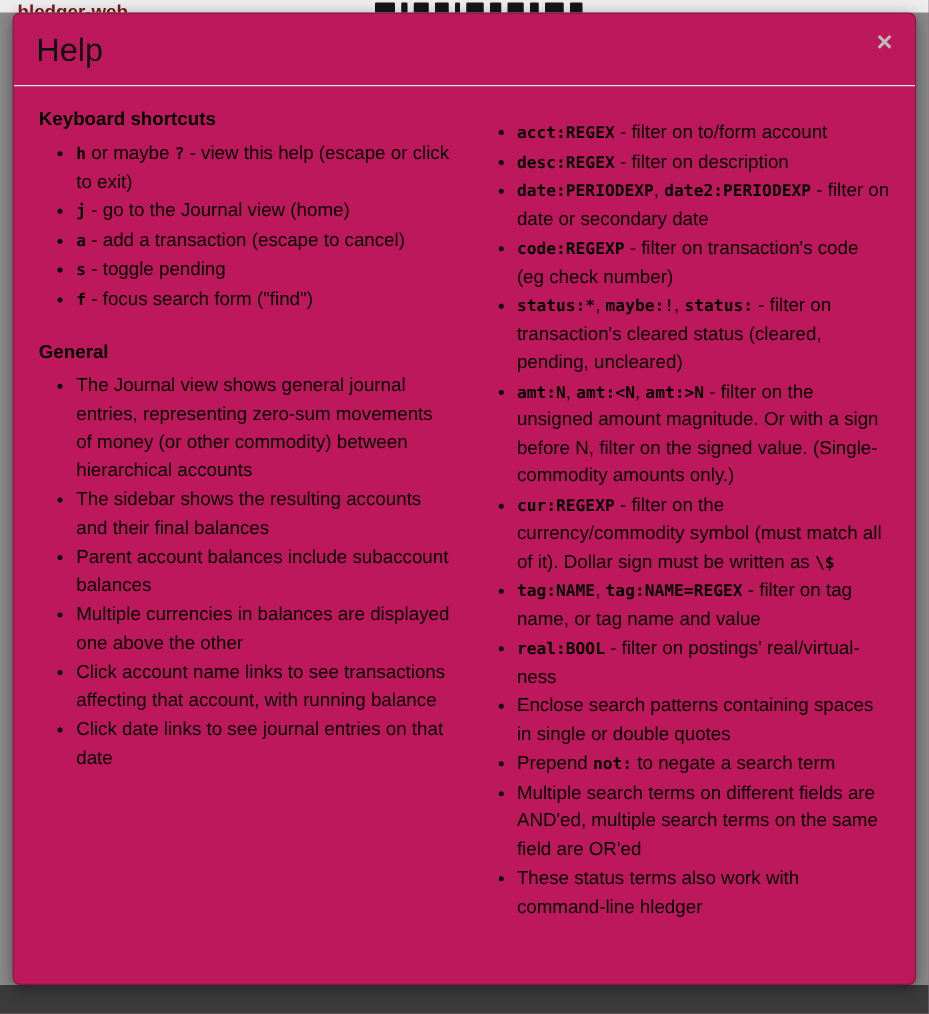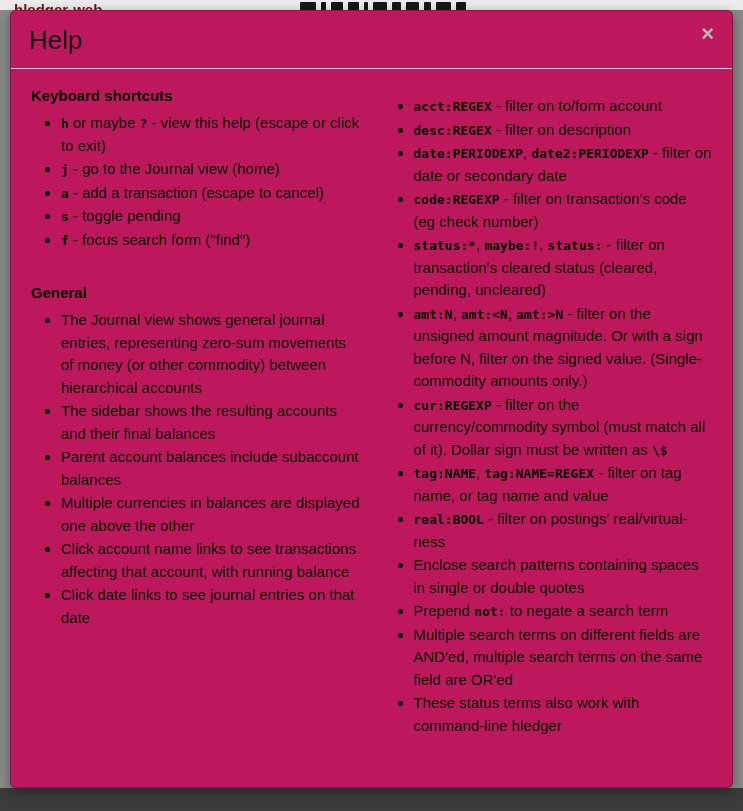--- a/index.html
+++ b/index.html
@@ -62,21 +62,21 @@
     display: flex; gap: 24px;
     padding: 18px 20px 16px 20px;
     box-sizing: border-box;
   }
   .col { flex: 1 1 0; min-width: 0; }
 
   .section-heading {
     font-size: 15px; font-weight: bold; color: #000;
     margin: 0 0 6px 0;
   }
-  .section + .section { margin-top: 33px; }
+  .section + .section { margin-top: 22px; }
 
   ul.help-list {
     margin: 8px 0 0 0;
     padding: 0 0 0 30px;
     font-size: 15px; line-height: 1.5; color: #000;
   }
   ul.help-list li { margin: 0 0 1px 0; }
 
   .code {
     font-family: "DejaVu Sans Mono", monospace;

